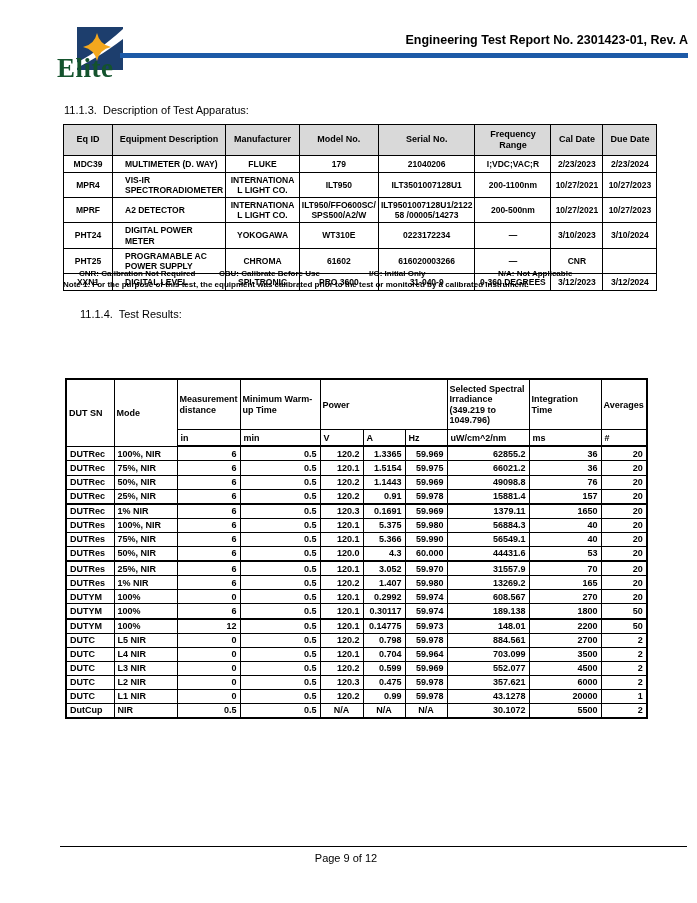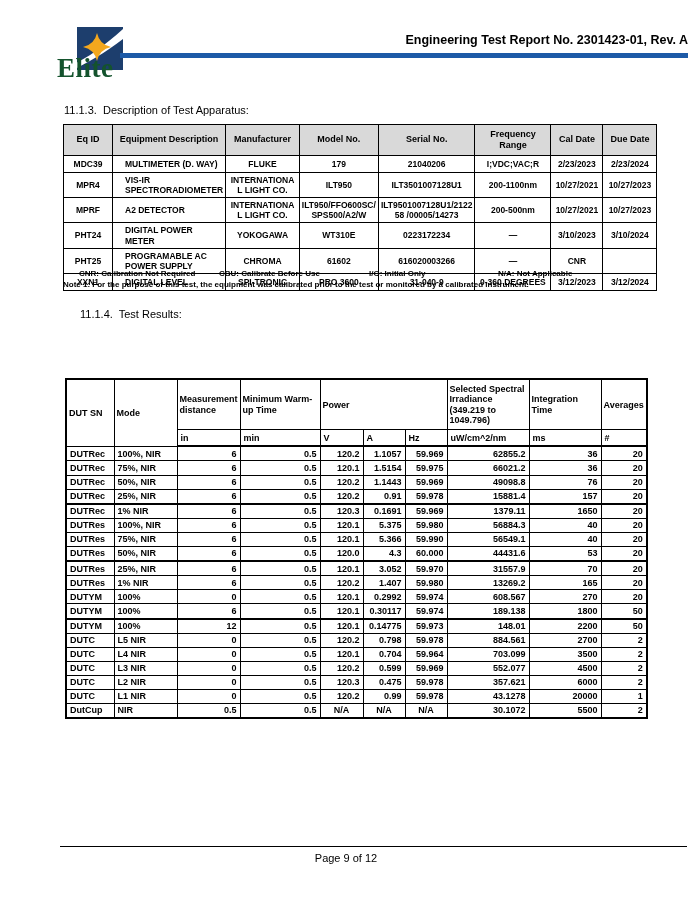--- a/index.html
+++ b/index.html
@@ -215,21 +215,21 @@
         <th>#</th>
       </tr>
     </thead>
     <tbody id="t2-body">
         <tr>
           <td class="left">DUTRec</td>
           <td class="left">100%, NIR</td>
           <td>6</td>
           <td>0.5</td>
           <td>120.2</td>
-          <td>1.1057</td>
+          <td>1.3365</td>
           <td>59.969</td>
           <td>62855.2</td>
           <td>36</td>
           <td>20</td>
         </tr>
         <tr>
           <td class="left">DUTRec</td>
           <td class="left">75%, NIR</td>
           <td>6</td>
           <td>0.5</td>

